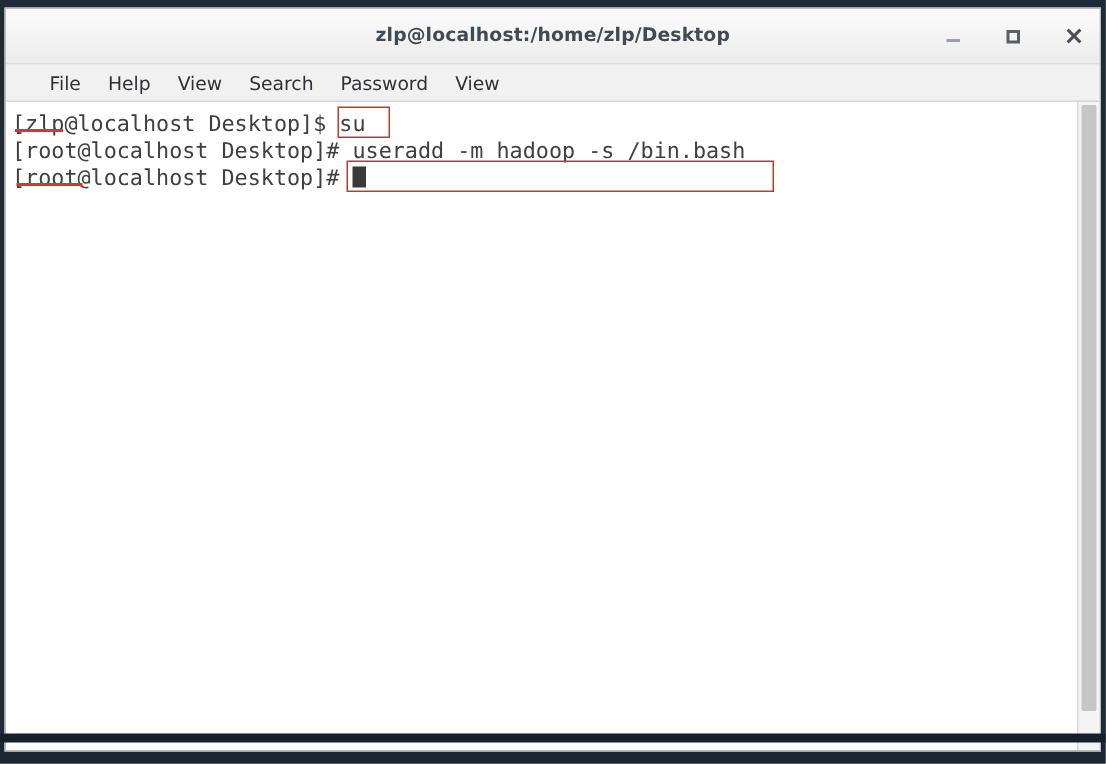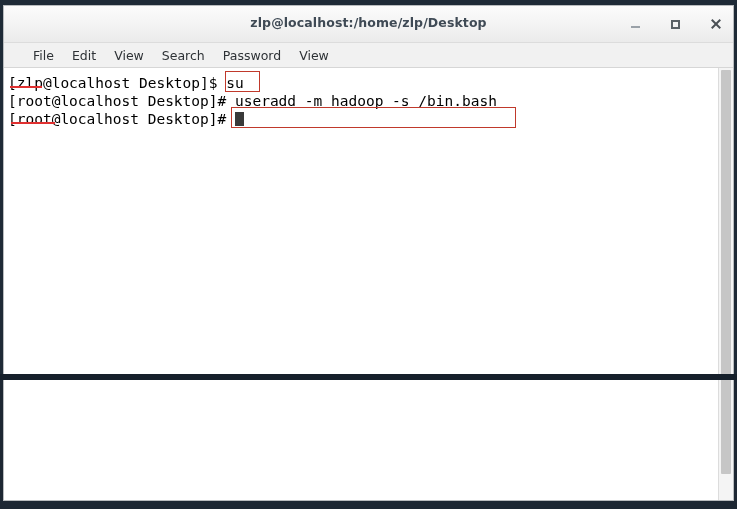--- a/index.html
+++ b/index.html
@@ -11,21 +11,21 @@
     width: 737px;
     height: 509px;
     overflow: hidden;
     font-family: "DejaVu Sans", sans-serif;
   }
 
   
   .desktop {
     position: relative;
     width: 737px;
-    height: 380px;
+    height: 495px;
     background: #1e2a36;
   }
 
   
   .window {
     position: absolute;
     left: 3px;
     top: 5px;
     width: 731px;
     height: 496px;
@@ -136,21 +136,21 @@
     position: relative;
     flex: 1 1 auto;
     padding: 6px 0 0 4px;
     box-sizing: border-box;
     overflow: hidden;
   }
   .term-line {
     font-family: "DejaVu Sans Mono", monospace;
     font-size: 14.5px;
     line-height: 18px;
-    color: #000000;
+    color: #404040;
     white-space: pre;
     height: 18px;
   }
 
   
   .cursor-block {
     display: inline-block;
     width: 9px;
     height: 14px;
     background: #3a3a3a;
@@ -217,21 +217,21 @@
           <span class="ico-max"></span>
         </div>
         <div class="winbtn">
           <span class="ico-close"></span>
         </div>
       </div>
     </div>
 
     <div class="menubar">
       <div class="menu-item">File</div>
-      <div class="menu-item">Edit</div>
+      <div class="menu-item">Help</div>
       <div class="menu-item">View</div>
       <div class="menu-item">Search</div>
       <div class="menu-item">Password</div>
       <div class="menu-item">View</div>
     </div>
 
     <div class="term-area">
 
       <div class="term-screen">
 

